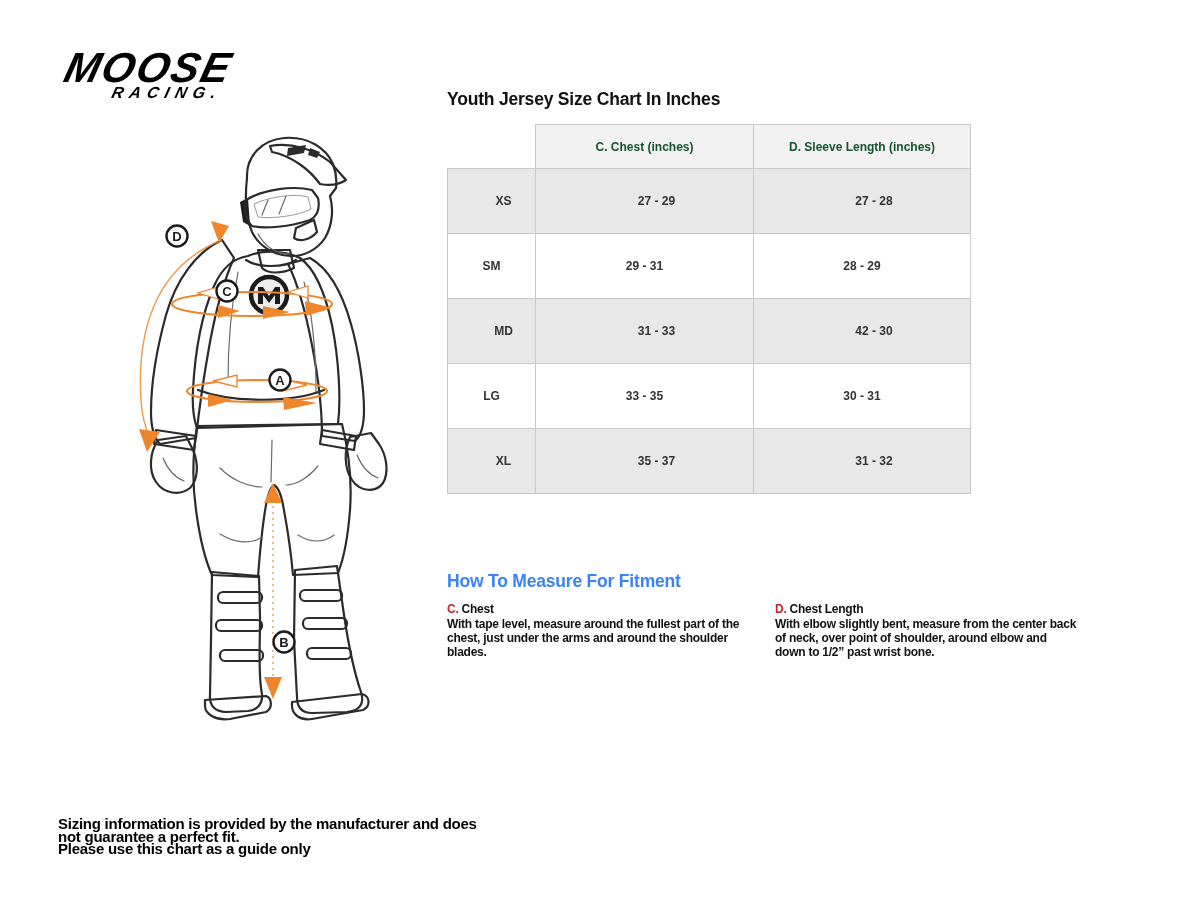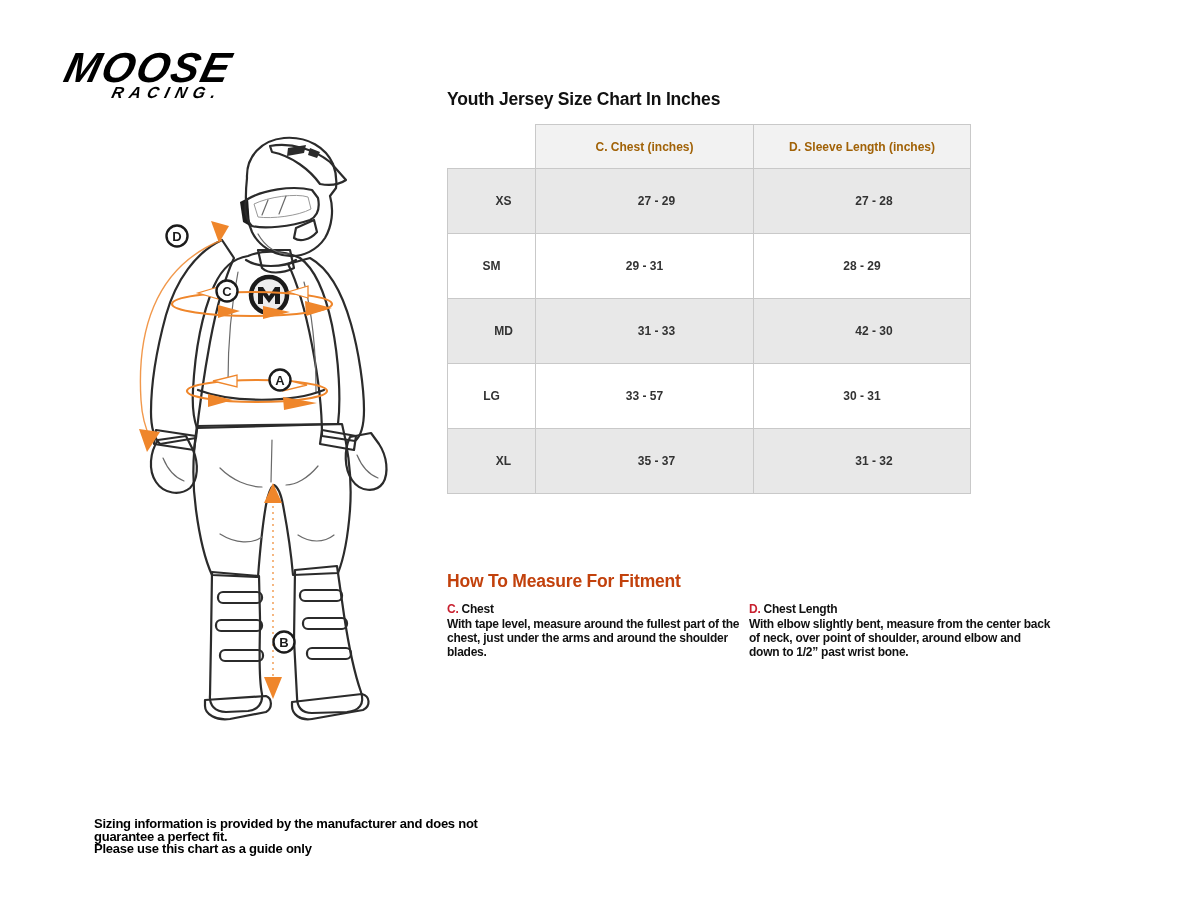--- a/index.html
+++ b/index.html
@@ -23,39 +23,39 @@
     position:absolute; left:447px; top:124px; width:523px;
     border-collapse:collapse; table-layout:fixed;
   }
   .size-table col.c-size   { width:88px; }
   .size-table col.c-chest  { width:218px; }
   .size-table col.c-sleeve { width:217px; }
   .size-table th, .size-table td {
     border:1px solid #c9c9c9; text-align:center; vertical-align:middle;
     font-size:12px; font-weight:700; color:#333; padding:0;
   }
-  .size-table thead th { height:44px; background:#f2f2f2; color:#a16207; }
+  .size-table thead th { height:44px; background:#f2f2f2; color:#14532d; }
   .size-table thead th.corner { border:none; background:transparent; }
   .size-table tbody td { height:65px; }
   .size-table tbody tr.stripe td { background:#e8e8e8;padding-left:24px; }
   .size-table tbody tr.plain  td { background:#ffffff; }
 
   
   .measure { position:absolute; left:447px; top:571px; width:660px; }
-  .measure-title { margin:0 0 10px 0; font-size:17.5px; font-weight:700; letter-spacing:-0.2px; color:#c2410c; }
-  .measure-cols { display:flex; }
+  .measure-title { margin:0 0 10px 0; font-size:17.5px; font-weight:700; letter-spacing:-0.2px; color:#3b82f6; }
+  .measure-cols { display:flex; gap:26px; }
   .measure-item { width:302px; font-size:12px; line-height:14px; font-weight:700; letter-spacing:-0.25px; color:#111; }
   .measure-head { margin-bottom:1px; }
   .measure-letter { color:#c8202f; }
   .measure-desc { }
 
   
   .disclaimer {
     position:absolute; left:58px; top:818px; width:420px;
-    font-size:13px; font-weight:700; line-height:12.5px; letter-spacing:-0.25px; color:#000;margin-left:36px;
+    font-size:15px; font-weight:700; line-height:12.5px; letter-spacing:-0.25px; color:#000;
   }
 
   
   .figure-svg { position:absolute; left:130px; top:125px; }
   .ln   { fill:none; stroke:#2b2b2b; stroke-width:2.2; stroke-linejoin:round; stroke-linecap:round; }
   .fold { fill:none; stroke:#6a6a6a; stroke-width:1.2; stroke-linecap:round; }
   .ann  { fill:none; stroke:#ef862b; stroke-width:2.2; }
   .annthin { fill:none; stroke:#ef862b; stroke-width:1.4; opacity:.85; }
   .arr  { fill:#ef862b; stroke:none; }
   .arro { fill:#ffffff; stroke:#ef862b; stroke-width:1.3; }
@@ -190,21 +190,21 @@
         <td>29 - 31</td>
         <td>28 - 29</td>
       </tr>
       <tr class="stripe">
         <td>MD</td>
         <td>31 - 33</td>
         <td>42 - 30</td>
       </tr>
       <tr class="plain">
         <td>LG</td>
-        <td>33 - 57</td>
+        <td>33 - 35</td>
         <td>30 - 31</td>
       </tr>
       <tr class="stripe">
         <td>XL</td>
         <td>35 - 37</td>
         <td>31 - 32</td>
       </tr>
     </tbody>
   </table>
 

